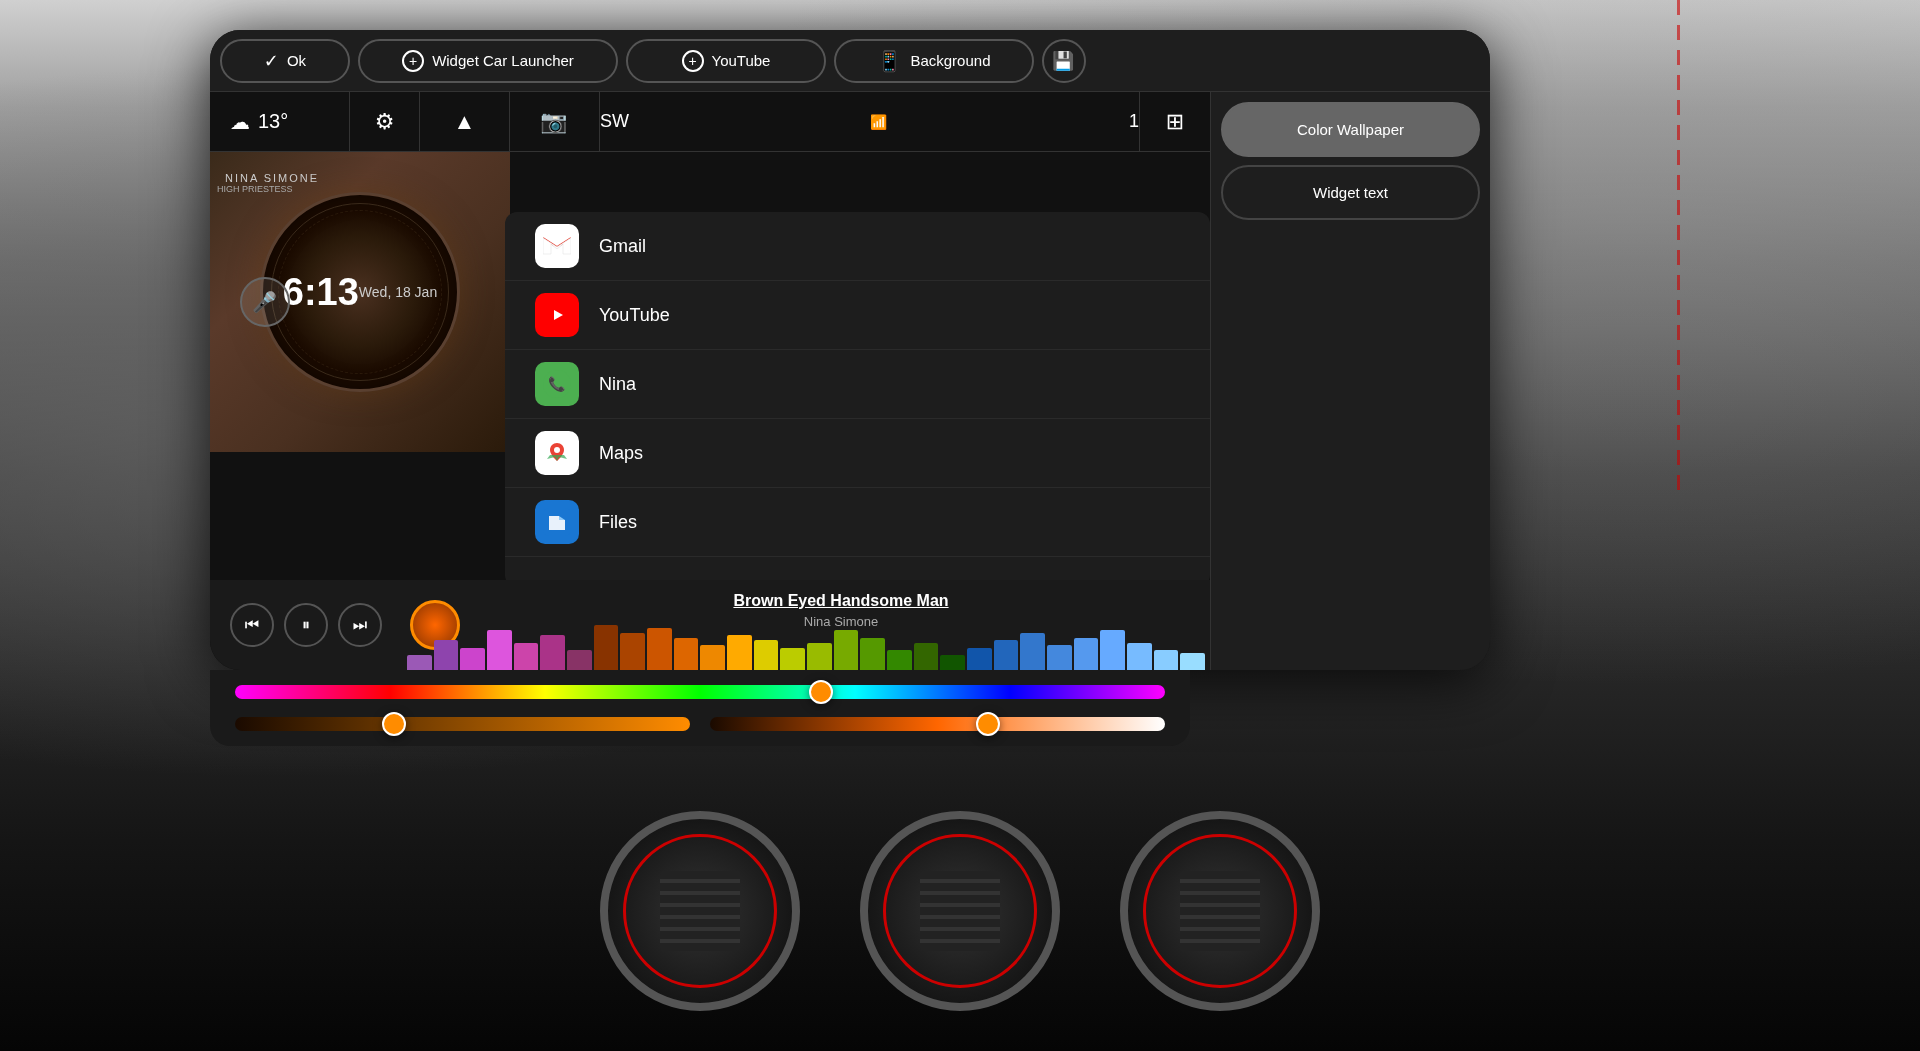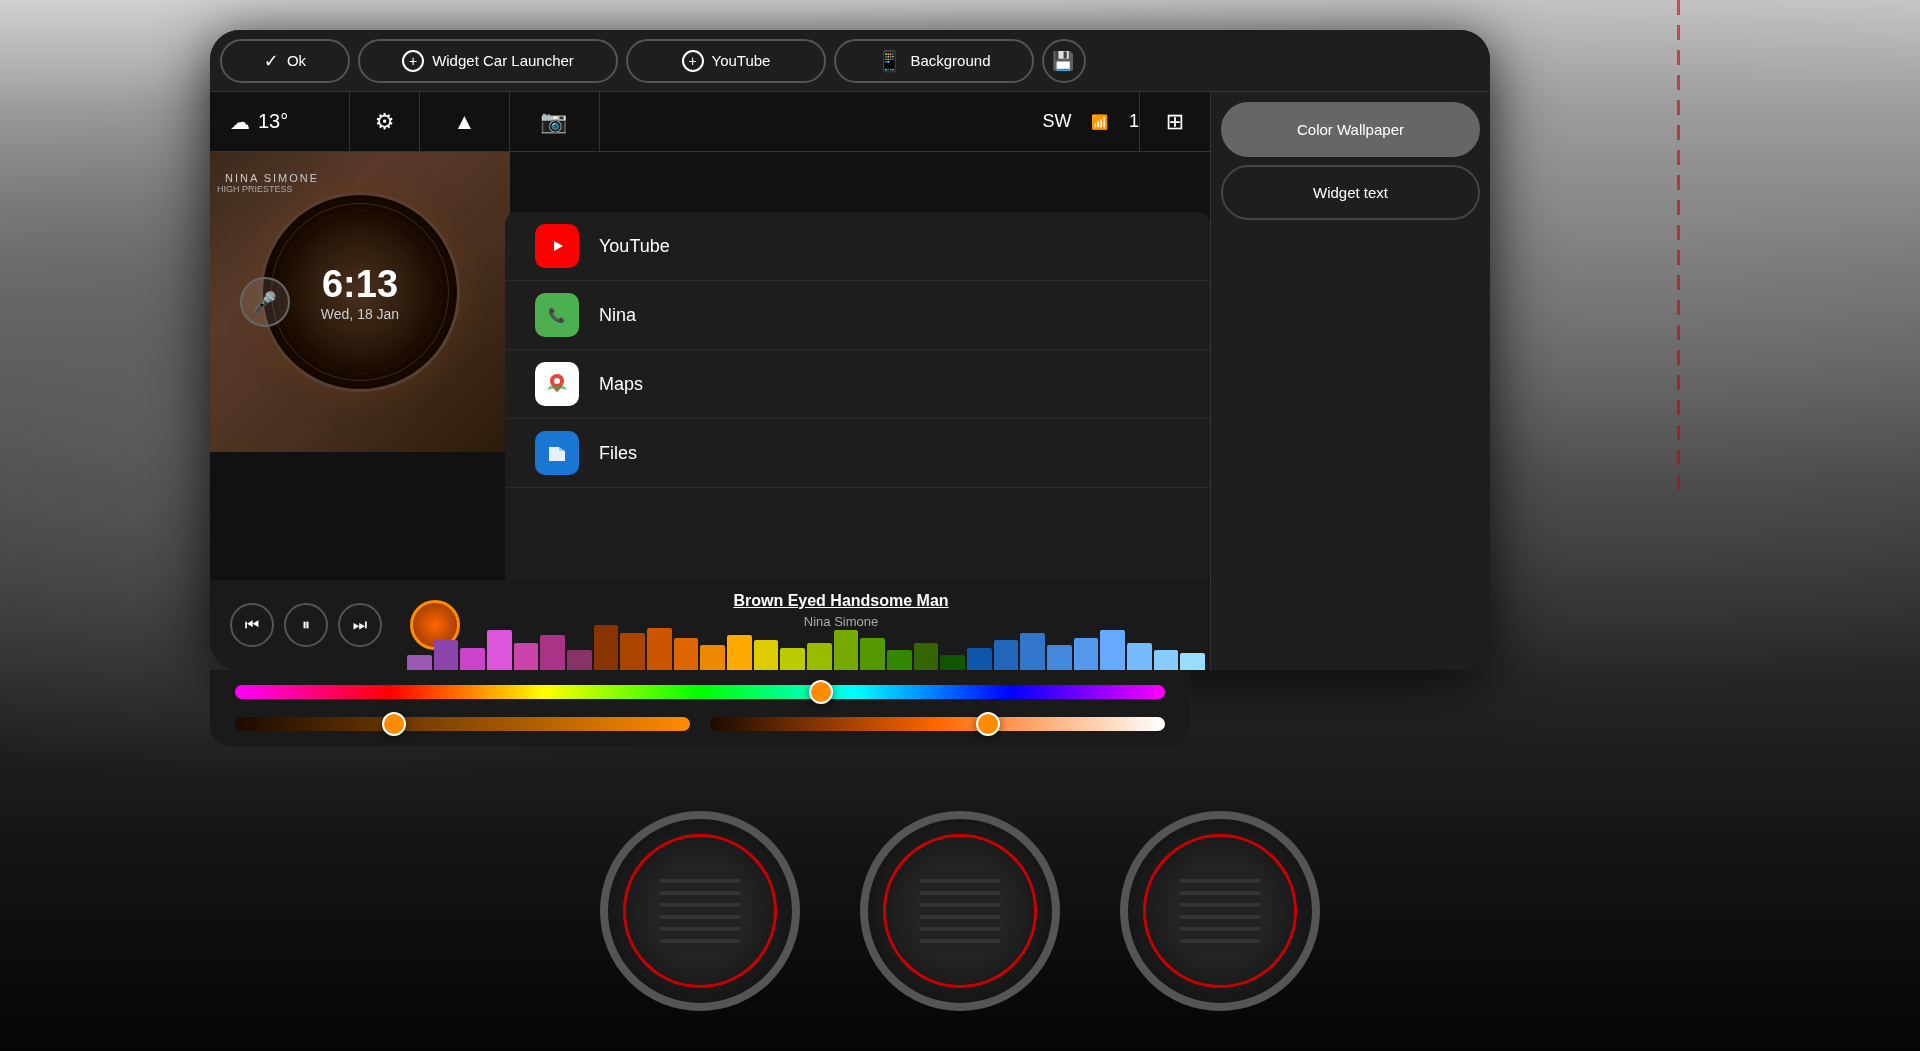--- a/index.html
+++ b/index.html
@@ -149,22 +149,22 @@
       justify-content: center;
       width: 90px;
       border-right: 1px solid #333;
       color: #fff;
       font-size: 22px;
     }
 
     .widget-speed {
       display: flex;
       align-items: center;
-      justify-content: flex-end;
-      gap: 20px;
+      justify-content: space-between;
+      gap: 8px;
       flex: 1;
       color: #fff;
       font-size: 18px;
       border-right: 1px solid #333;
     }
 
     .widget-grid {
       display: flex;
       align-items: center;
       justify-content: center;
@@ -210,21 +210,20 @@
 
     .clock-ring {
       width: 200px;
       height: 200px;
       border-radius: 50%;
       background: radial-gradient(circle, #4a3020 0%, #2a1a0a 40%, #1a0a00 60%);
       border: 3px solid #5a4030;
       display: flex;
       align-items: center;
       justify-content: center;
-      flex-direction: column;
       box-shadow: 0 0 30px rgba(100,60,20,0.5), inset 0 0 20px rgba(0,0,0,0.5);
       position: relative;
     }
 
     .clock-ring::before {
       content: '';
       position: absolute;
       inset: 8px;
       border-radius: 50%;
       border: 1px solid #3a2a1a;
@@ -617,20 +616,31 @@
               <div class="clock-date">Wed, 18 Jan</div>
             </div>
           </div>
 
           <div class="mic-btn">
             <span>🎤</span>
           </div>
         </div>
 
         <div class="apps-panel">
+          <div class="app-item">
+            <div class="app-icon gmail">
+              <svg width="28" height="20" viewBox="0 0 28 20">
+                <rect width="28" height="20" rx="2" fill="#fff"></rect>
+                <path d="M0 2 L14 11 L28 2" stroke="#EA4335" stroke-width="2" fill="none"></path>
+                <path d="M0 2 L0 18 L8 18 L8 8 L14 13 L20 8 L20 18 L28 18 L28 2 L14 11 Z" fill="#fff"></path>
+                <path d="M0 2 L14 11 L28 2 L28 18 L20 18 L20 8 L14 13 L8 8 L8 18 L0 18 Z" fill="#fff" stroke="#ddd" stroke-width="0.5"></path>
+              </svg>
+            </div>
+            <span class="app-name">Gmail</span>
+          </div>
           <div class="app-item">
             <div class="app-icon youtube" style="color:#fff;">
               <svg width="28" height="20" viewBox="0 0 28 20">
                 <rect width="28" height="20" rx="4" fill="#ff0000"></rect>
                 <polygon points="11,5 11,15 20,10" fill="white"></polygon>
               </svg>
             </div>
             <span class="app-name">YouTube</span>
           </div>
           <div class="app-item">

